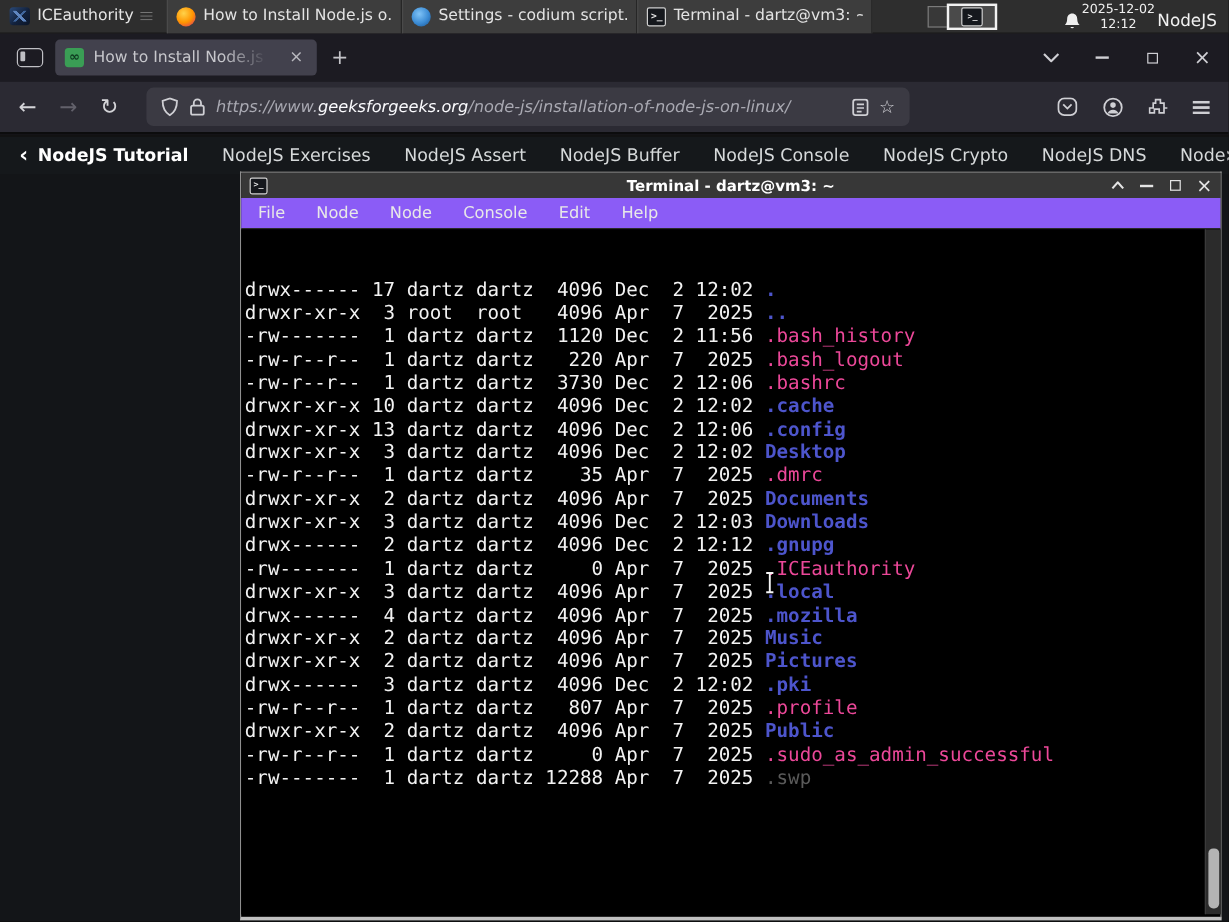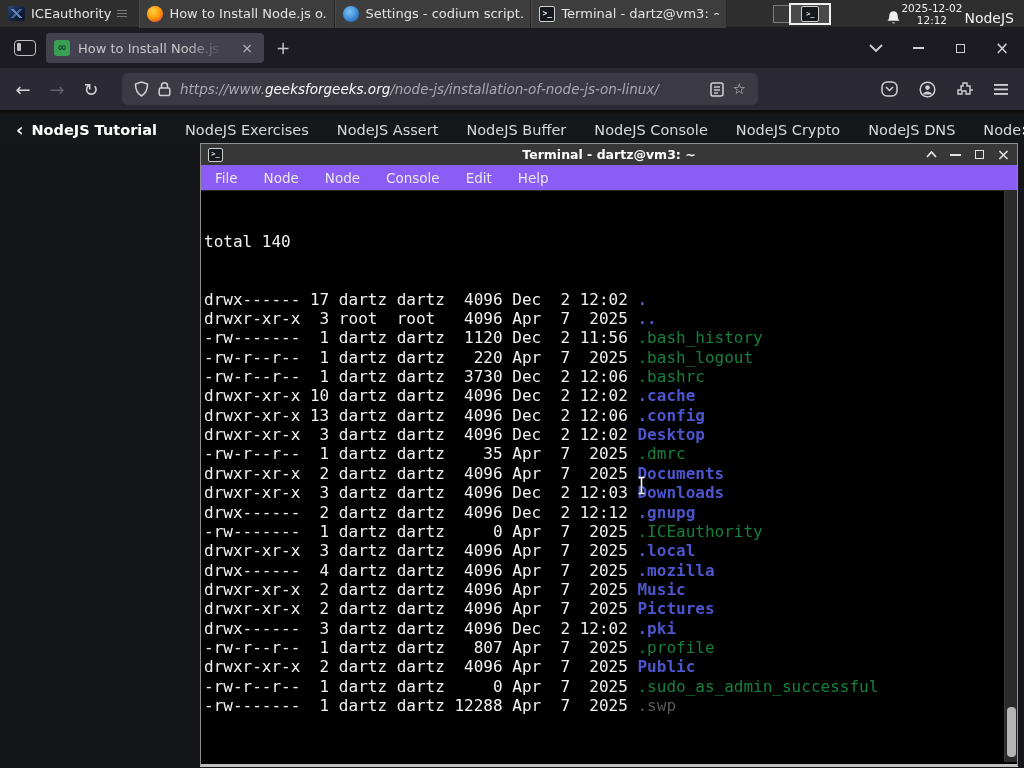--- a/index.html
+++ b/index.html
@@ -92,21 +92,21 @@
   #term-controls .winctl { width:13px; height:13px; }
   #term-menubar { height:26px; background:#8b5cf6; display:flex; align-items:center; gap:26px;
     padding:0 14px; border-bottom:1px solid #2a2a2a; }
   .menu-item { font-size:13.5px; color:#e8e8e8; }
   #term-body { position:relative; height:571px; background:#000; overflow:hidden; }
   #term-text { position:absolute; left:3px; top:2px; font:16px/19.35px "DejaVu Sans Mono", monospace;
     color:#f2f2f2; white-space:pre; }
   .tline { height:19.35px; }
   .green { color:#3ecb3e; font-weight:bold; }
   .dir   { color:#4d55cc; font-weight:bold; }
-  .file  { color:#15803d;margin-top:10px; }
+  .file  { color:#ec4899;margin-top:10px; }
   .dimf  { color:#5a5a5a; }
   #term-scrollbar { position:absolute; right:0; top:0; width:13px; height:571px; background:#2b2b2b;
     border-left:1px solid #3a3a3a; }
   #term-thumb { position:absolute; left:2px; bottom:5px; width:9px; height:50px; border-radius:4px; background:#b4b4b4; }
   #mouse-cursor { position:absolute; left:436px; top:285px; z-index:3; }
 
   svg.icon { display:block; }
 </style>
 </head>
 <body>
@@ -270,21 +270,20 @@
     <div id="term-menubar">
         <span class="menu-item">File</span>
         <span class="menu-item">Node</span>
         <span class="menu-item">Node</span>
         <span class="menu-item">Console</span>
         <span class="menu-item">Edit</span>
         <span class="menu-item">Help</span>
       </div>
     <div id="term-body">
       <div id="term-text">
-        <div class="tline">total 140</div>
         <div id="term-listing"><div class="tline"><span>drwx------ 17 dartz dartz  4096 Dec  2 12:02 </span><span class="dir">.</span></div><div class="tline"><span>drwxr-xr-x  3 root  root   4096 Apr  7  2025 </span><span class="dir">..</span></div><div class="tline"><span>-rw-------  1 dartz dartz  1120 Dec  2 11:56 </span><span class="file">.bash_history</span></div><div class="tline"><span>-rw-r--r--  1 dartz dartz   220 Apr  7  2025 </span><span class="file">.bash_logout</span></div><div class="tline"><span>-rw-r--r--  1 dartz dartz  3730 Dec  2 12:06 </span><span class="file">.bashrc</span></div><div class="tline"><span>drwxr-xr-x 10 dartz dartz  4096 Dec  2 12:02 </span><span class="dir">.cache</span></div><div class="tline"><span>drwxr-xr-x 13 dartz dartz  4096 Dec  2 12:06 </span><span class="dir">.config</span></div><div class="tline"><span>drwxr-xr-x  3 dartz dartz  4096 Dec  2 12:02 </span><span class="dir">Desktop</span></div><div class="tline"><span>-rw-r--r--  1 dartz dartz    35 Apr  7  2025 </span><span class="file">.dmrc</span></div><div class="tline"><span>drwxr-xr-x  2 dartz dartz  4096 Apr  7  2025 </span><span class="dir">Documents</span></div><div class="tline"><span>drwxr-xr-x  3 dartz dartz  4096 Dec  2 12:03 </span><span class="dir">Downloads</span></div><div class="tline"><span>drwx------  2 dartz dartz  4096 Dec  2 12:12 </span><span class="dir">.gnupg</span></div><div class="tline"><span>-rw-------  1 dartz dartz     0 Apr  7  2025 </span><span class="file">.ICEauthority</span></div><div class="tline"><span>drwxr-xr-x  3 dartz dartz  4096 Apr  7  2025 </span><span class="dir">.local</span></div><div class="tline"><span>drwx------  4 dartz dartz  4096 Apr  7  2025 </span><span class="dir">.mozilla</span></div><div class="tline"><span>drwxr-xr-x  2 dartz dartz  4096 Apr  7  2025 </span><span class="dir">Music</span></div><div class="tline"><span>drwxr-xr-x  2 dartz dartz  4096 Apr  7  2025 </span><span class="dir">Pictures</span></div><div class="tline"><span>drwx------  3 dartz dartz  4096 Dec  2 12:02 </span><span class="dir">.pki</span></div><div class="tline"><span>-rw-r--r--  1 dartz dartz   807 Apr  7  2025 </span><span class="file">.profile</span></div><div class="tline"><span>drwxr-xr-x  2 dartz dartz  4096 Apr  7  2025 </span><span class="dir">Public</span></div><div class="tline"><span>-rw-r--r--  1 dartz dartz     0 Apr  7  2025 </span><span class="file">.sudo_as_admin_successful</span></div><div class="tline"><span>-rw-------  1 dartz dartz 12288 Apr  7  2025 </span><span class="dimf">.swp</span></div></div>
       </div>
       <div id="term-scrollbar">
         <div id="term-thumb"></div>
       </div>
       <span id="mouse-cursor">
         <svg class="icon" width="9" height="19" viewBox="0 0 9 19">
             <path d="M1.5 1.5h6M4.5 1.5v16M1.5 17.5h6" fill="none" stroke="#f5f5f5" stroke-width="1.6"></path>
           </svg>
       </span>

